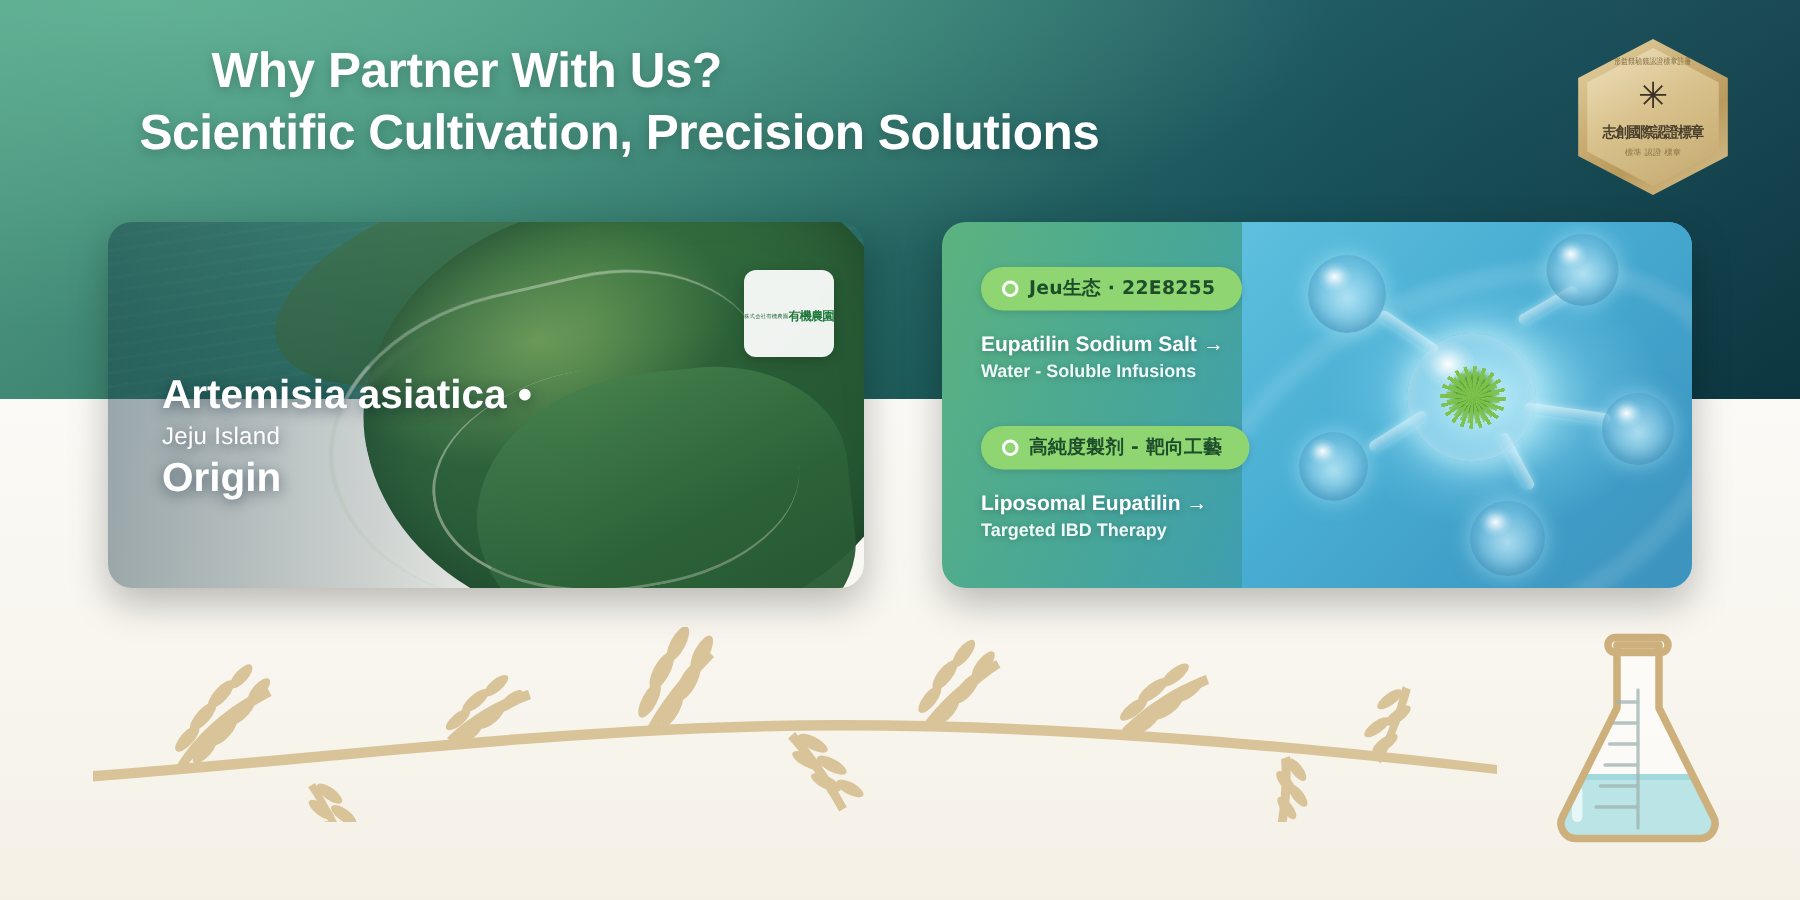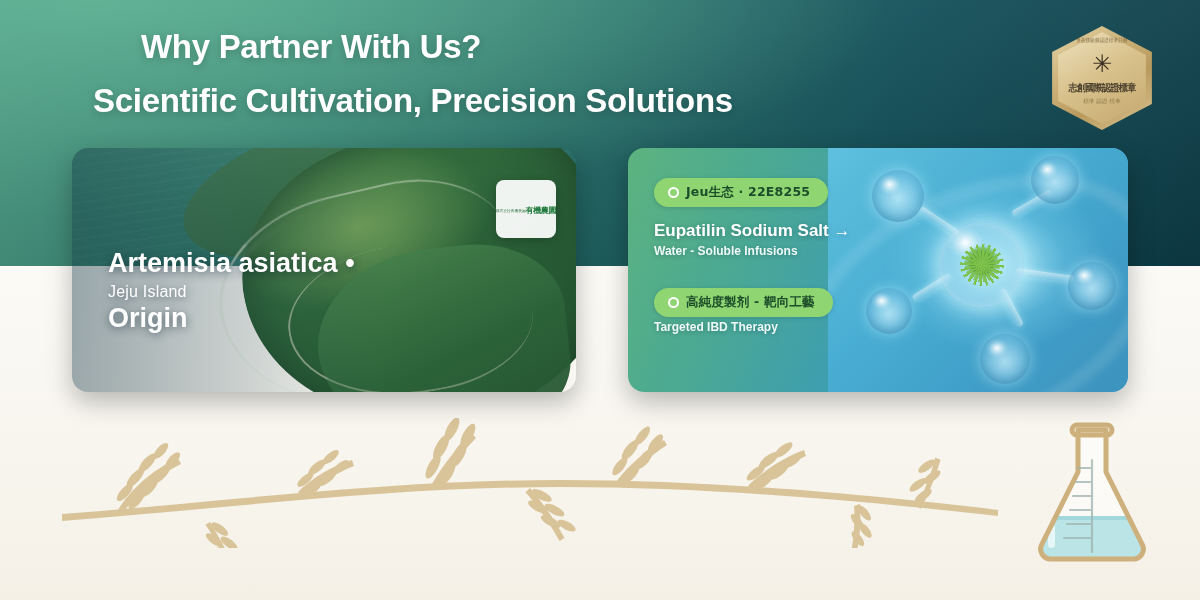--- a/index.html
+++ b/index.html
@@ -29,21 +29,21 @@
   }
 
   
   .headline {
     position:absolute; left:93px; top:28px; z-index:6;
     color:#ffffff; font-weight:bold; line-height:1.17;
     letter-spacing:-.3px;
     text-shadow:0 2px 8px rgba(0,0,0,.22);
   }
   .headline .l1 { font-size:33px; padding-left:48px; display:block; }
-  .headline .l2 { font-size:33px; display:block; margin-top:15px; }
+  .headline .l2 { font-size:33px; display:block; margin-top:2px; }
 
   
   .hex-badge{
     position:absolute; left:1044px; top:26px; width:116px; height:104px; z-index:7;
   }
   .hex-badge .hex-outer{
     position:absolute; inset:0;
     clip-path:polygon(50% 0%,93% 25%,93% 75%,50% 100%,7% 75%,7% 25%);
     background:linear-gradient(145deg,#e8d9ad 0%,#cbb077 38%,#b99a5d 62%,#ddc999 100%);
     box-shadow:0 3px 10px rgba(0,0,0,.28);
@@ -231,21 +231,21 @@
     padding:6px 18px 6px 14px;
     box-shadow:0 1px 5px rgba(0,0,0,.14);
   }
   .pill-dot{
     width:11px; height:11px; border-radius:50%;
     border:2.4px solid #ffffff; background:transparent; flex:none;
   }
   .pill-text{ font-size:12.5px; color:#1d4d2a; font-weight:bold; letter-spacing:.2px; white-space:nowrap;
               font-family:"DejaVu Sans", sans-serif; }
   .rc-title{
-    font-size:17px; font-weight:bold; color:#ffffff; margin-top:14px;
+    font-size:14px; font-weight:bold; color:#ffffff; margin-top:14px;
     text-shadow:0 1px 5px rgba(0,50,60,.35); white-space:nowrap;
   }
   .rc-sub{
     font-size:12px; font-weight:bold; color:#eef9f7; margin-top:3px;
     text-shadow:0 1px 5px rgba(0,50,60,.3); white-space:nowrap;
   }
   .rc-group2{ margin-top:30px; }
 
   
   .body-bg{
@@ -327,20 +327,21 @@
       </div>
       <div class="rc-title">Eupatilin Sodium Salt →</div>
       <div class="rc-sub">Water - Soluble Infusions</div>
     </div>
 
     <div class="rc-group2">
       <div class="pill">
         <span class="pill-dot"></span>
         <span class="pill-text">高純度製剂 - 靶向工藝</span>
       </div>
+      <div class="rc-title">Liposomal Eupatilin →</div>
       <div class="rc-sub">Targeted IBD Therapy</div>
     </div>
   </div>
 </div>
 
 <svg class="branch-svg" width="940" height="130" viewBox="0 0 940 130">
   <g fill="#d9c49a">
     <path d="M2 96 C 160 84, 330 62, 500 62 C 660 62, 820 78, 938 92 L938 98 C 820 85, 660 69, 500 69 C 330 69, 160 91, 2 103 Z"></path>
     <g>
       <path d="M58 92 C 70 72, 92 52, 118 40 L121 46 C 97 58, 76 76, 63 95 Z"></path>

